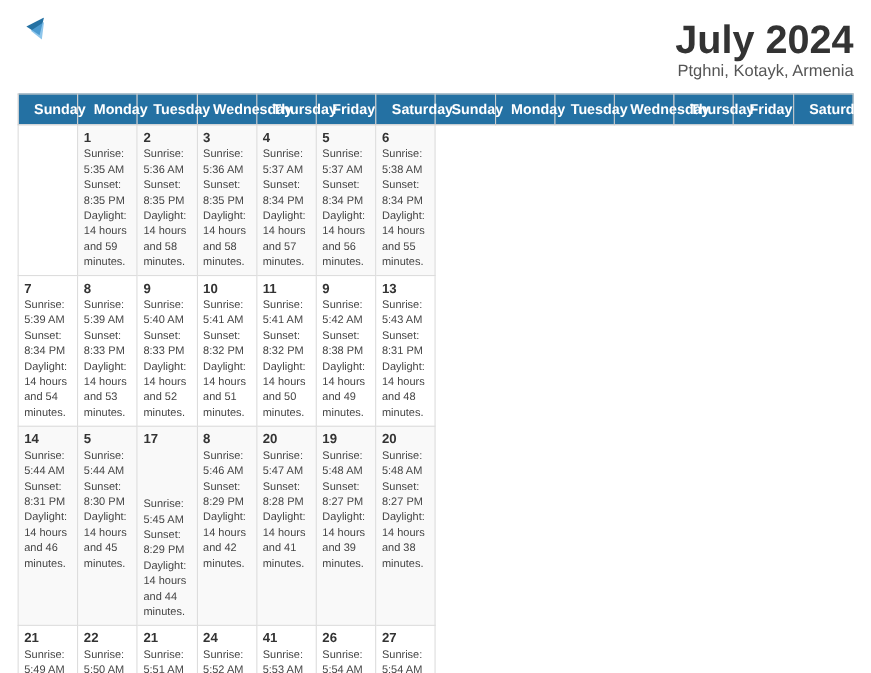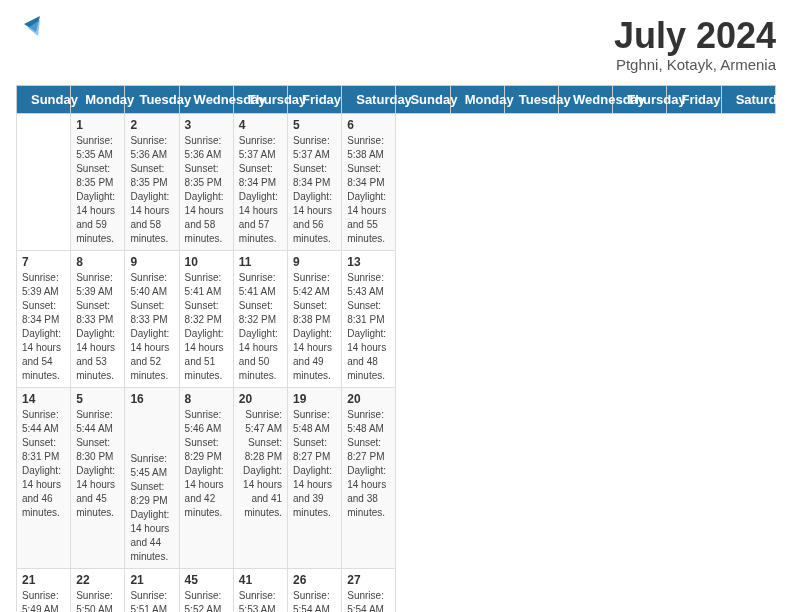--- a/index.html
+++ b/index.html
@@ -218,36 +218,36 @@
 and 46 minutes.</div>
         </td>
         <td>
           <span class="day-number">5</span>
           <div class="cell-content" style="white-space: pre-line;">Sunrise: 5:44 AM
 Sunset: 8:30 PM
 Daylight: 14 hours
 and 45 minutes.</div>
         </td>
         <td>
-          <span class="day-number">16</span>
+          <span class="day-number">17</span>
           <div class="cell-content" style="white-space: pre-line; margin-top: 46px;">Sunrise: 5:45 AM
 Sunset: 8:29 PM
 Daylight: 14 hours
 and 44 minutes.</div>
         </td>
         <td>
           <span class="day-number">8</span>
           <div class="cell-content" style="white-space: pre-line;">Sunrise: 5:46 AM
 Sunset: 8:29 PM
 Daylight: 14 hours
 and 42 minutes.</div>
         </td>
         <td>
           <span class="day-number">20</span>
-          <div class="cell-content" style="white-space: pre-line; text-align: right;">Sunrise: 5:47 AM
+          <div class="cell-content" style="white-space: pre-line;">Sunrise: 5:47 AM
 Sunset: 8:28 PM
 Daylight: 14 hours
 and 41 minutes.</div>
         </td>
         <td>
           <span class="day-number">19</span>
           <div class="cell-content" style="white-space: pre-line;">Sunrise: 5:48 AM
 Sunset: 8:27 PM
 Daylight: 14 hours
 and 39 minutes.</div>
@@ -276,21 +276,21 @@
 and 35 minutes.</div>
         </td>
         <td>
           <span class="day-number">21</span>
           <div class="cell-content" style="white-space: pre-line;">Sunrise: 5:51 AM
 Sunset: 8:24 PM
 Daylight: 14 hours
 and 33 minutes.</div>
         </td>
         <td>
-          <span class="day-number">45</span>
+          <span class="day-number">24</span>
           <div class="cell-content" style="white-space: pre-line;">Sunrise: 5:52 AM
 Sunset: 8:24 PM
 Daylight: 14 hours
 and 31 minutes.</div>
         </td>
         <td>
           <span class="day-number">41</span>
           <div class="cell-content" style="white-space: pre-line;">Sunrise: 5:53 AM
 Sunset: 8:23 PM
 Daylight: 14 hours

